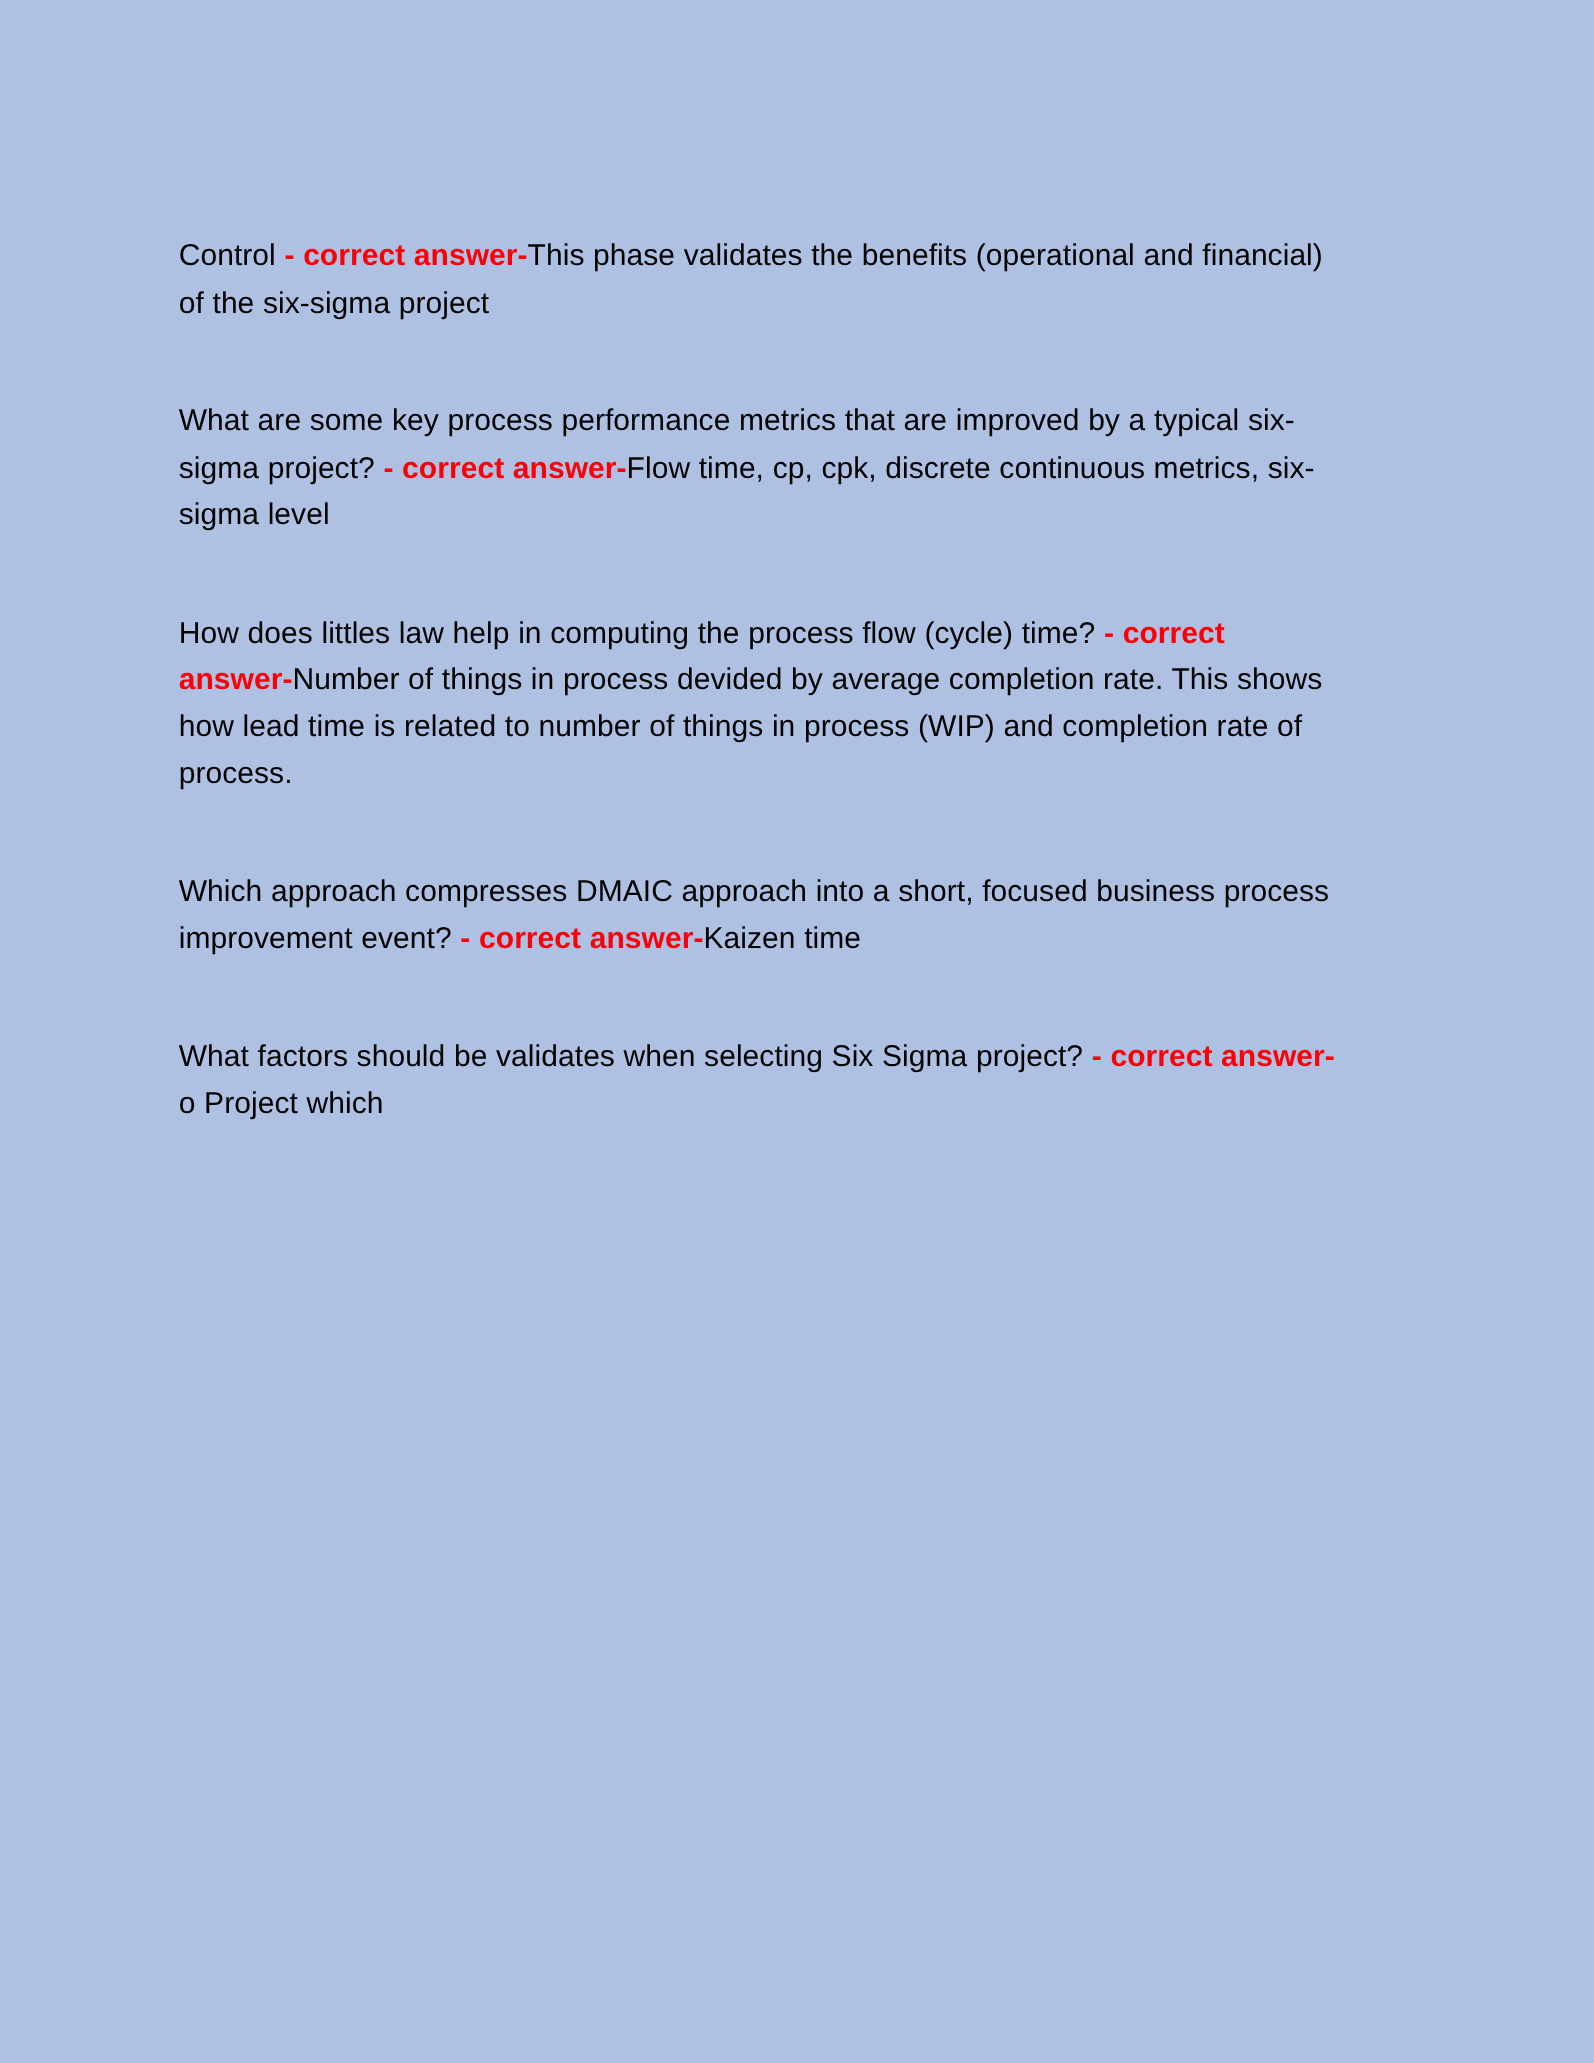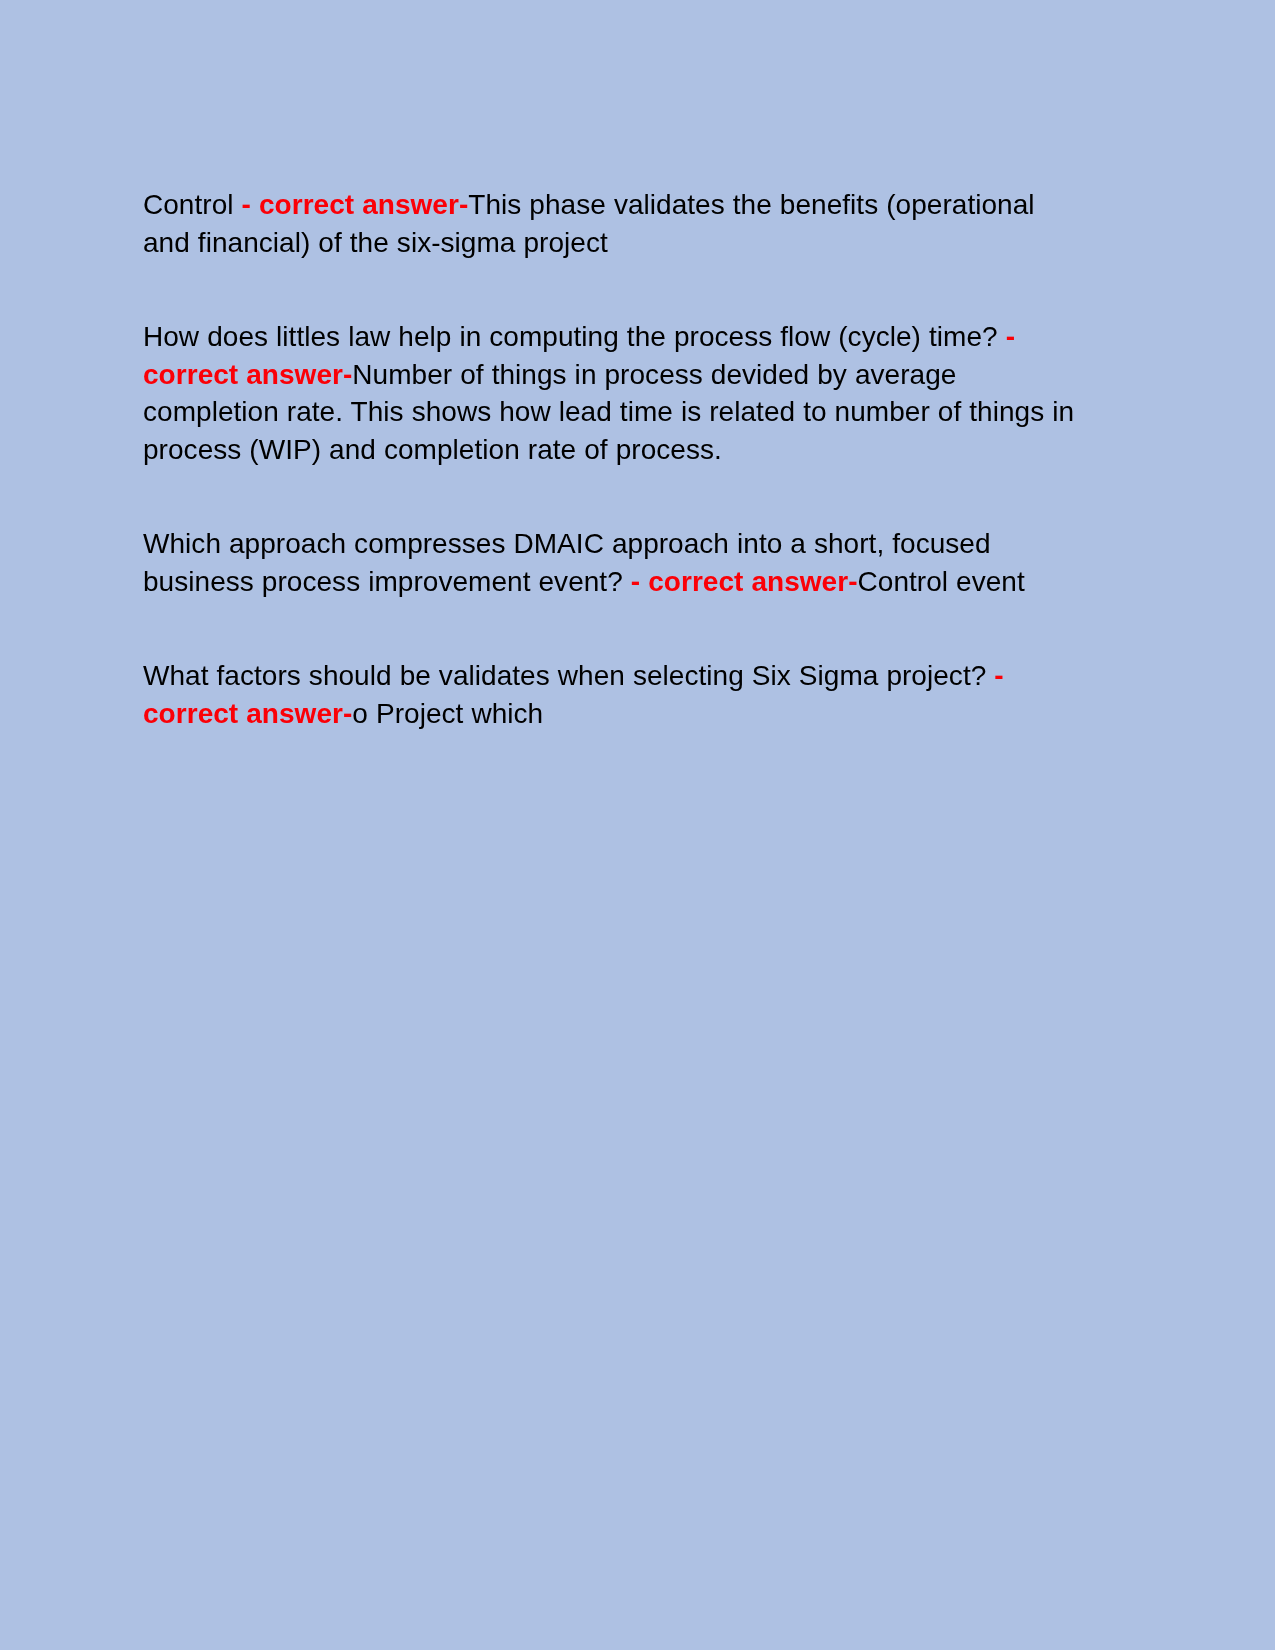--- a/index.html
+++ b/index.html
@@ -22,21 +22,21 @@
     background: #aec1e3;
     box-sizing: border-box;
     padding: 186px 200px 0 143px;
   }
 
   .qa-list {
     display: block;
   }
 
   .qa-item {
-    font-size: 28px;
+    font-size: 24px;
     line-height: 37.5px;
     color: #000000;
     letter-spacing: 0.04px;
     margin: 0 0 57px 0;
     text-align: left;
     word-spacing: 0.2px;
   }
 
   .qa-item:last-child {
     margin-bottom: 0;
@@ -59,29 +59,32 @@
 <body>
 
 <div class="page">
   <div class="qa-list">
 
     <p class="qa-item">
       <span class="q-text">Control </span><span class="marker">- correct answer-</span><span class="a-text">This phase validates the benefits (operational and financial) of the six-sigma project</span>
     </p>
 
 
+    <p class="qa-item">
+      <span class="q-text">What are some key process performance metrics that are improved by a typical six-sigma project? </span><span class="marker">- correct answer-</span><span class="a-text">Flow time, cp, cpk, discrete continuous metrics, six-sigma level</span>
+    </p>
 
     <p class="qa-item">
       <span class="q-text">How does littles law help in computing the process flow (cycle) time? </span><span class="marker">- correct answer-</span><span class="a-text">Number of things in process devided by average completion rate. This shows how lead time is related to number of things in process (WIP) and completion rate of process.</span>
     </p>
 
 
 
     <p class="qa-item">
-      <span class="q-text">Which approach compresses DMAIC approach into a short, focused business process improvement event? </span><span class="marker">- correct answer-</span><span class="a-text">Control event</span>
+      <span class="q-text">Which approach compresses DMAIC approach into a short, focused business process improvement event? </span><span class="marker">- correct answer-</span><span class="a-text">Kaizen time</span>
     </p>
 
     <p class="qa-item">
       <span class="q-text">What factors should be validates when selecting Six Sigma project? </span><span class="marker">- correct answer-</span><span class="a-text">o Project which</span>
     </p>
 
   </div>
 </div>
 
 </body></html>

